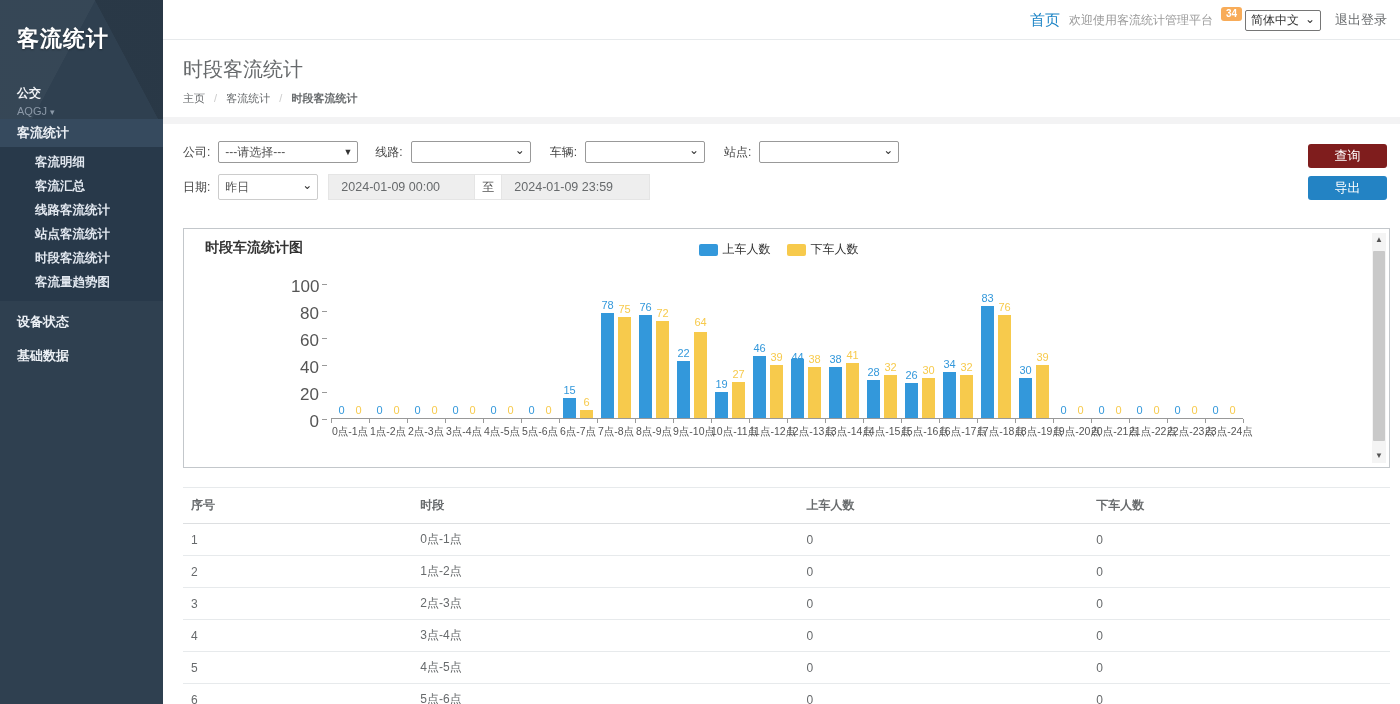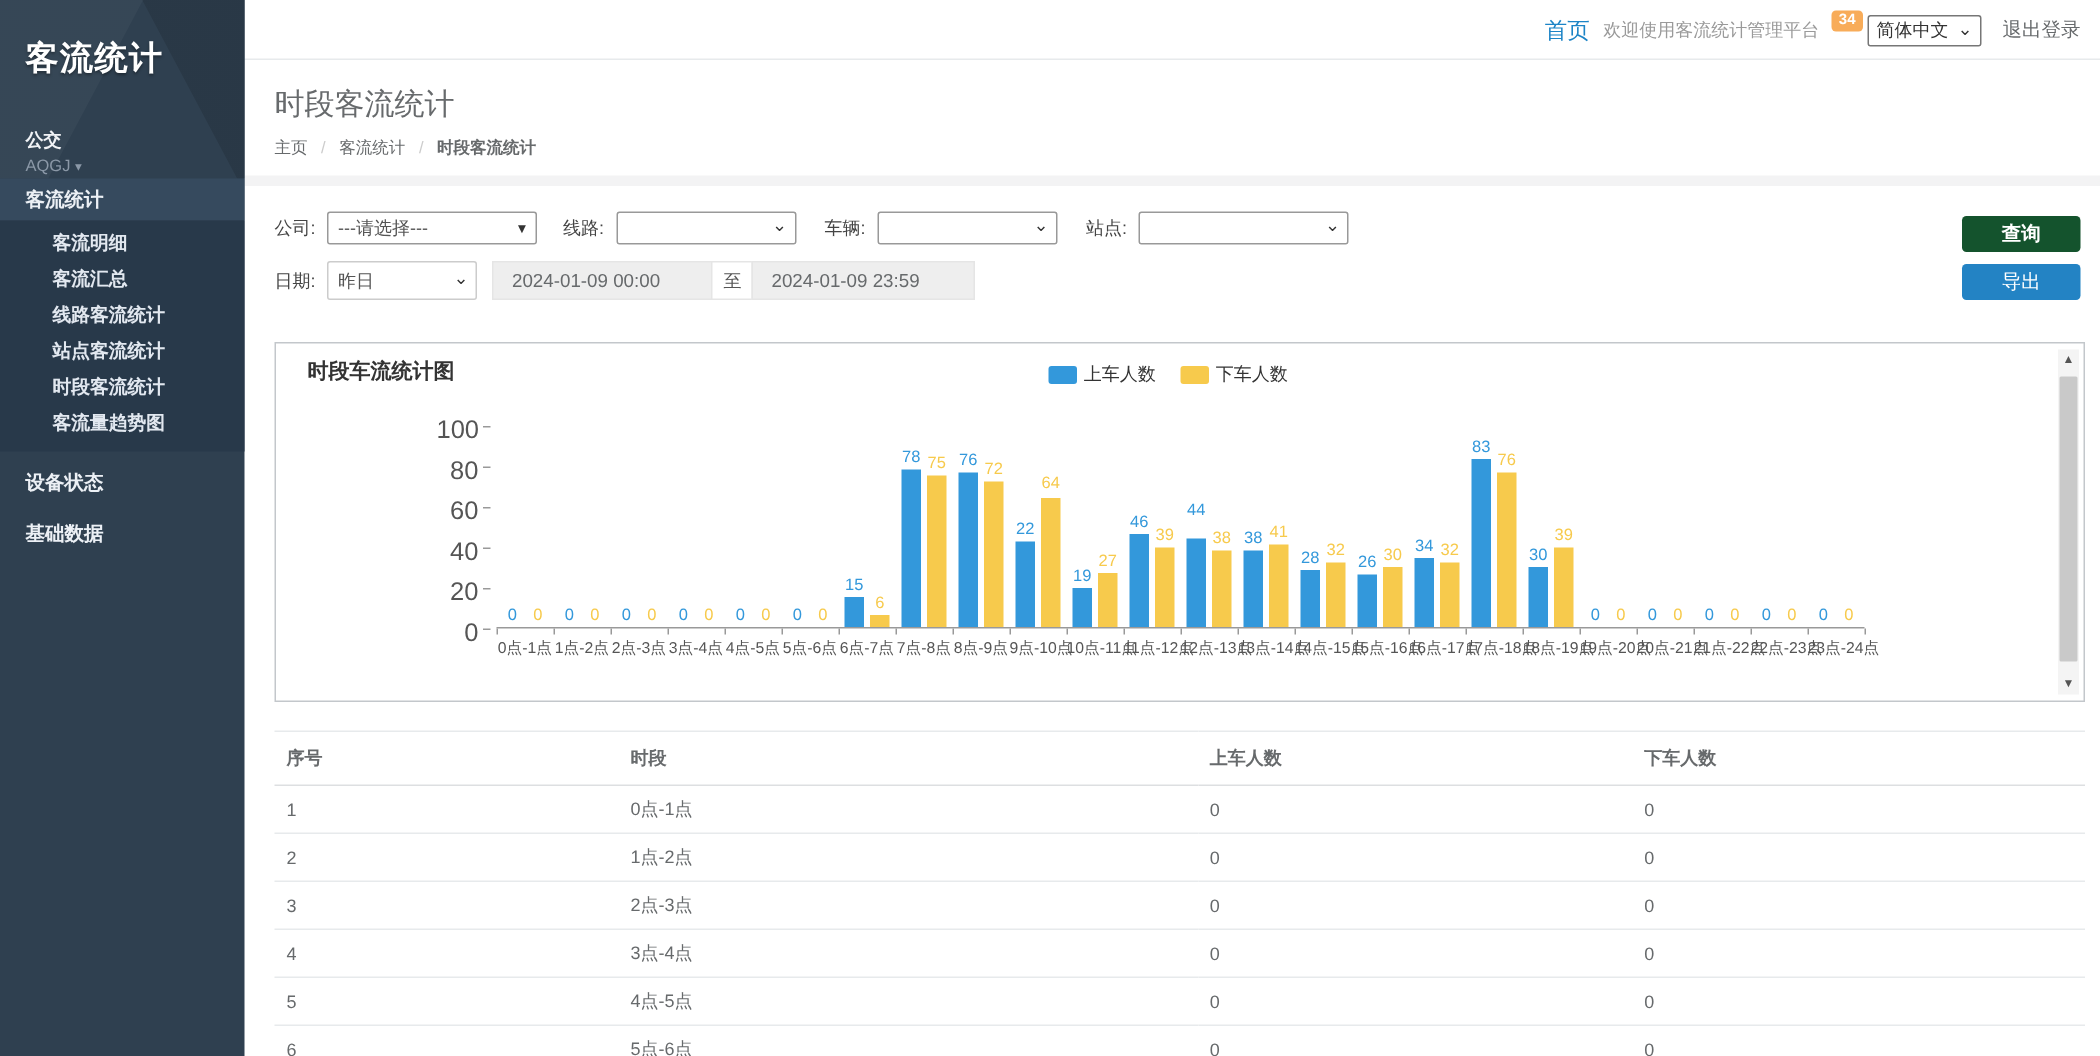--- a/index.html
+++ b/index.html
@@ -58,21 +58,21 @@
   .sel.line, .sel.vehicle { width:120px; margin-right:19px; }
   .sel.station { width:140px; }
   .sel.preset { width:100px; margin-right:10px; }
   .sel.preset select { height:26px; border-color:#ccc; color:#555; }
   .date-group { display:flex; align-items:center; height:26px; }
   .date-input { height:26px; background:#eeeeee; border:1px solid #e5e5e5; color:#676a6c; font-size:12.5px; padding:0 0 0 12px; width:147px; font-family:inherit; }
   .date-input.to { width:149px; margin-left:-1px; }
   .date-sep { height:26px; width:28px; line-height:24px; text-align:center; background:#fff; border:1px solid #e5e5e5; margin-left:-1px; color:#555; }
   .action-buttons { position:absolute; right:3px; top:20px; display:flex; flex-direction:column; }
   .btn { width:79px; height:24px; border:none; border-radius:3px; color:#fff; font-size:13px; cursor:pointer; font-family:inherit; }
-  .btn-query { background:#14532d;font-weight:bold; }
+  .btn-query { background:#7f1d1d; }
   .btn-export { background:#2383c4; margin-top:8px; }
 
   
   .chart-box { position:relative; margin-top:11px; height:240px; border:1px solid #c3c7cb; background:#fff; }
   .chart-title { position:absolute; left:21px; top:10px; font-size:14px; font-weight:bold; color:#333; }
   .chart-legend { position:absolute; left:50%; transform:translateX(-50%); top:12px; display:flex; align-items:center; }
   .legend-item { display:flex; align-items:center; margin-right:16px; }
   .legend-swatch { width:19px; height:12px; border-radius:2px; margin-right:5px; }
   .legend-label { font-size:12px; color:#333; }
   .plot { position:absolute; left:147px; top:55px; width:912px; height:135px; border-bottom:1px solid #999; display:flex; }
@@ -370,21 +370,21 @@
             <div class="barwrap">
               <span class="barval" style="color: rgb(247, 202, 76); bottom: 54.65px;">39</span>
               <div class="bar" style="height: 52.65px; background: rgb(247, 202, 76);"></div>
             </div>
           </div>
           <div class="catlabel">11点-12点</div>
         </div>
         <div class="cat">
           <div class="bars">
             <div class="barwrap">
-              <span class="barval" style="color: rgb(51, 152, 219); bottom: 72px;">44</span>
+              <span class="barval" style="color: rgb(51, 152, 219); bottom: 55px;">44</span>
               <div class="bar" style="height: 59.4px; background: rgb(51, 152, 219);"></div>
             </div>
             <div class="barwrap">
               <span class="barval" style="color: rgb(247, 202, 76); bottom: 53.3px;">38</span>
               <div class="bar" style="height: 51.3px; background: rgb(247, 202, 76);"></div>
             </div>
           </div>
           <div class="catlabel">12点-13点</div>
         </div>
         <div class="cat">

